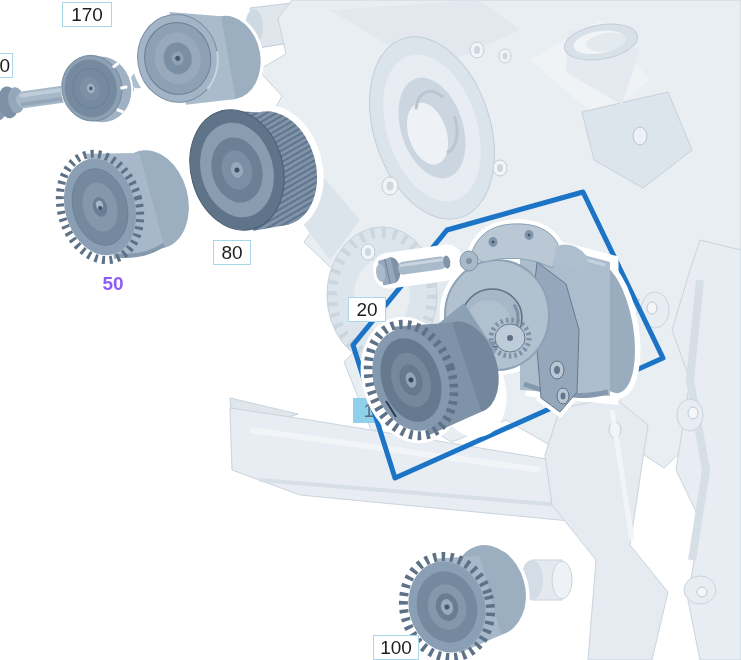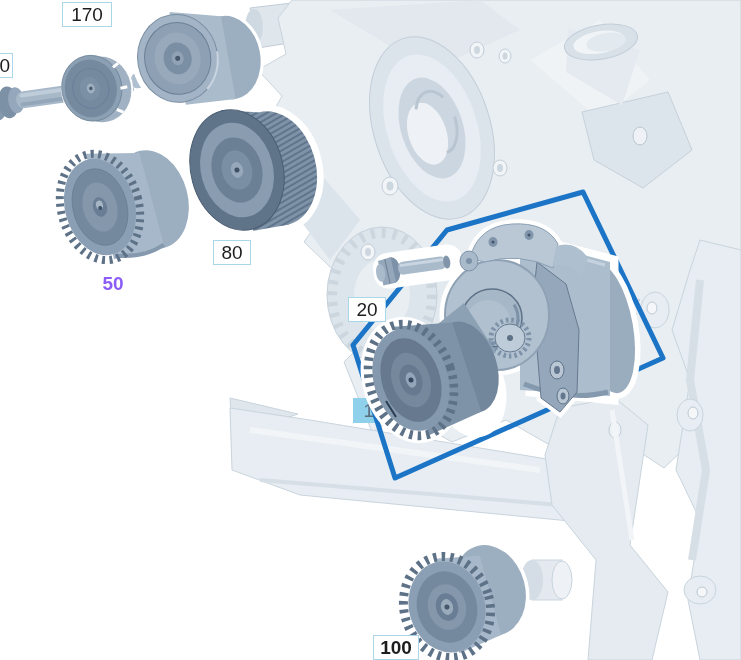--- a/index.html
+++ b/index.html
@@ -267,14 +267,14 @@
   </g>
 
   <line x1="386" y1="401" x2="396" y2="417" stroke="#2b3f54" stroke-width="2"></line>
 </svg>
 
 <div class="plabel" style="left:62px;top:2px;width:50px;">170</div>
 <div class="plabel cut" style="left:-27px;top:53px;width:40px;">0</div>
 <div class="plabel" style="left:213px;top:240px;width:38px;">80</div>
 <div class="plabel muted" style="left:94px;top:272px;width:38px;">50</div>
 <div class="plabel" style="left:348px;top:257px;width:38px;margin-top:40px;">20</div>
-<div class="plabel" style="left:373px;top:635px;width:46px;font-weight:bold;">100</div>
+<div class="plabel" style="left:373px;top:635px;width:46px;">100</div>
 </div>
 
 </body></html>

